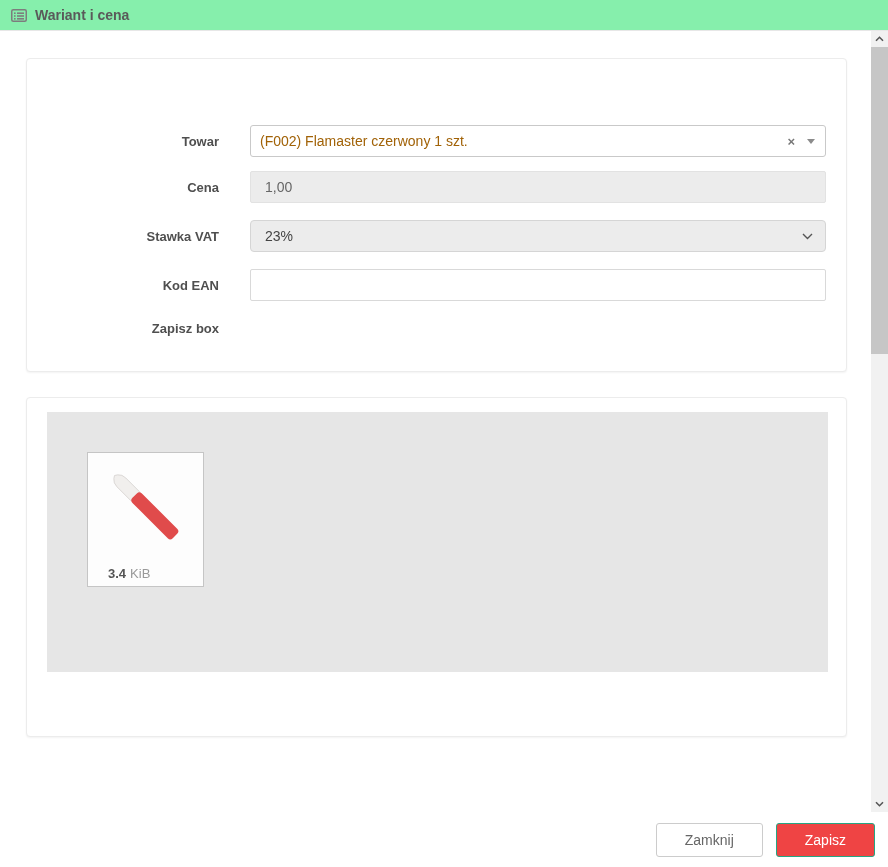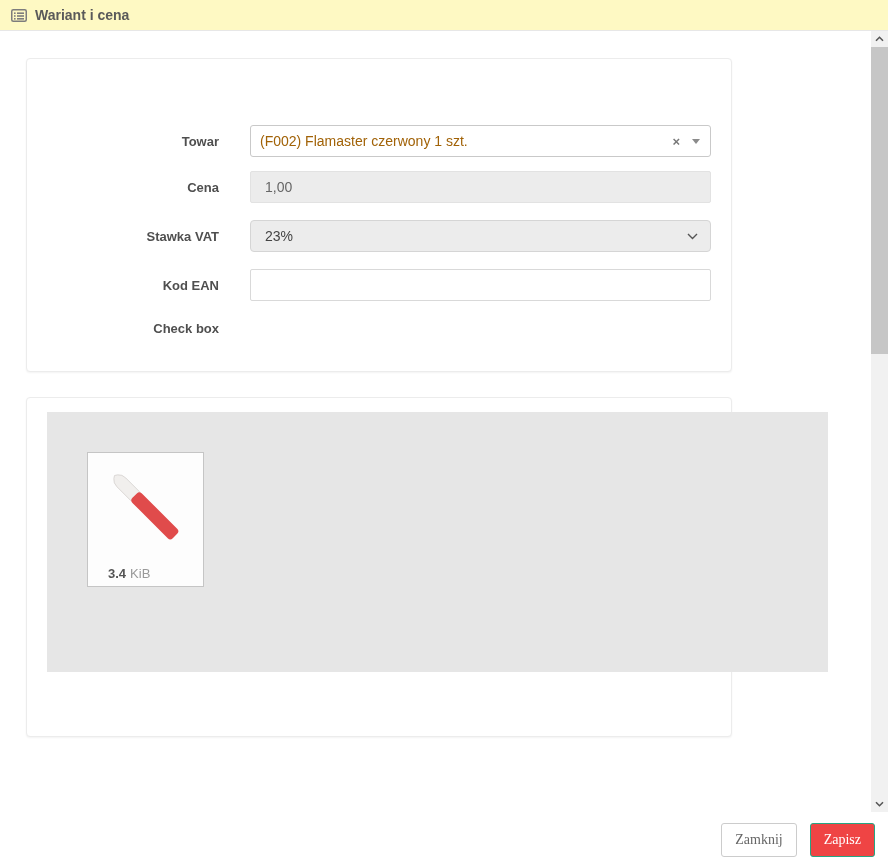--- a/index.html
+++ b/index.html
@@ -7,21 +7,21 @@
   body {
     font-family: "Liberation Sans", sans-serif;
     background: #ffffff;
     color: #555;
     position: relative;
   }
 
   
   .modal-header {
     position: absolute; top: 0; left: 0; right: 0; height: 31px;
-    background: #fef9c3; border-bottom: 1px solid #e7e7e7;
+    background: #86efac; border-bottom: 1px solid #e7e7e7;
     display: flex; align-items: center; padding-left: 11px; gap: 8px;
   }
   .modal-title { font-size: 14px; font-weight: bold; color: #5a5a5a; }
 
   
   .modal-body {
     position: absolute; top: 32px; left: 0; width: 871px; height: 780px;
     background: #fff; overflow: hidden;
   }
 
@@ -36,21 +36,21 @@
   }
   .sb-up { top: 0; }
   .sb-down { bottom: 0; }
   .sb-thumb {
     position: absolute; top: 16px; left: 0; width: 17px; height: 307px;
     background: #c6c6c6;
   }
 
   
   .card {
-    margin-left: 26px; width: 706px; background: #fff;
+    margin-left: 26px; width: 821px; background: #fff;
     border: 1px solid #ececec; border-radius: 4px;
     box-shadow: 0 1px 2px rgba(0,0,0,0.05);
   }
   .card-variant { margin-top: 26px; padding: 66px 20px 35px 20px; }
   .card-photos { margin-top: 25px; padding: 14px 20px 20px 20px; height: 340px; }
 
   
   .form-row { display: flex; align-items: center; }
   .form-row.r1 { margin-bottom: 14px; }
   .form-row.r2, .form-row.r3, .form-row.r4 { margin-bottom: 17px; }
@@ -116,21 +116,21 @@
   .thumb-size-unit { color: #999; }
 
   
   .modal-footer {
     position: absolute; bottom: 0; left: 0; right: 0; height: 55px; background: #fff;
     display: flex; align-items: center; justify-content: flex-end;
     padding-right: 13px; gap: 13px;
   }
   .btn {
     height: 34px; border-radius: 3px; font-size: 14px; cursor: pointer;
-    font-family: Liberation Serif, serif; padding: 0 13px;
+    font-family: Liberation Sans, sans-serif; padding: 0 28px;
   }
   .btn-close { background: #fff; border: 1px solid #ccc; color: #666; }
   .btn-save { background: #ef4444; border: 1px solid #26a583; color: #fff; }
 </style>
 </head>
 <body>
 
 <div class="modal-header">
   <span style="display:flex;">
     <svg width="16" height="13" viewBox="0 0 16 13">
@@ -184,21 +184,21 @@
 
     <div class="form-row r4">
       <div class="form-label">Kod EAN</div>
       <div class="form-field">
         <input class="input-text" value="" style="">
       </div>
     </div>
 
 
     <div class="cb-row">
-      <div class="form-label">Check box</div>
+      <div class="form-label">Zapisz box</div>
     </div>
   </div>
 
   <div class="card card-photos">
     <div class="dropzone">
       <div class="thumbnail">
         <div class="thumb-img">
           <svg width="100" height="98" viewBox="0 0 110 110">
             <g transform="rotate(-45 55 55)">
               <path d="M48 38 L48 16 Q48 10 52 7 L55 5 L58 7 Q62 10 62 16 L62 38 Z" fill="#f1efed" stroke="#d9d6d3" stroke-width="1"></path>

